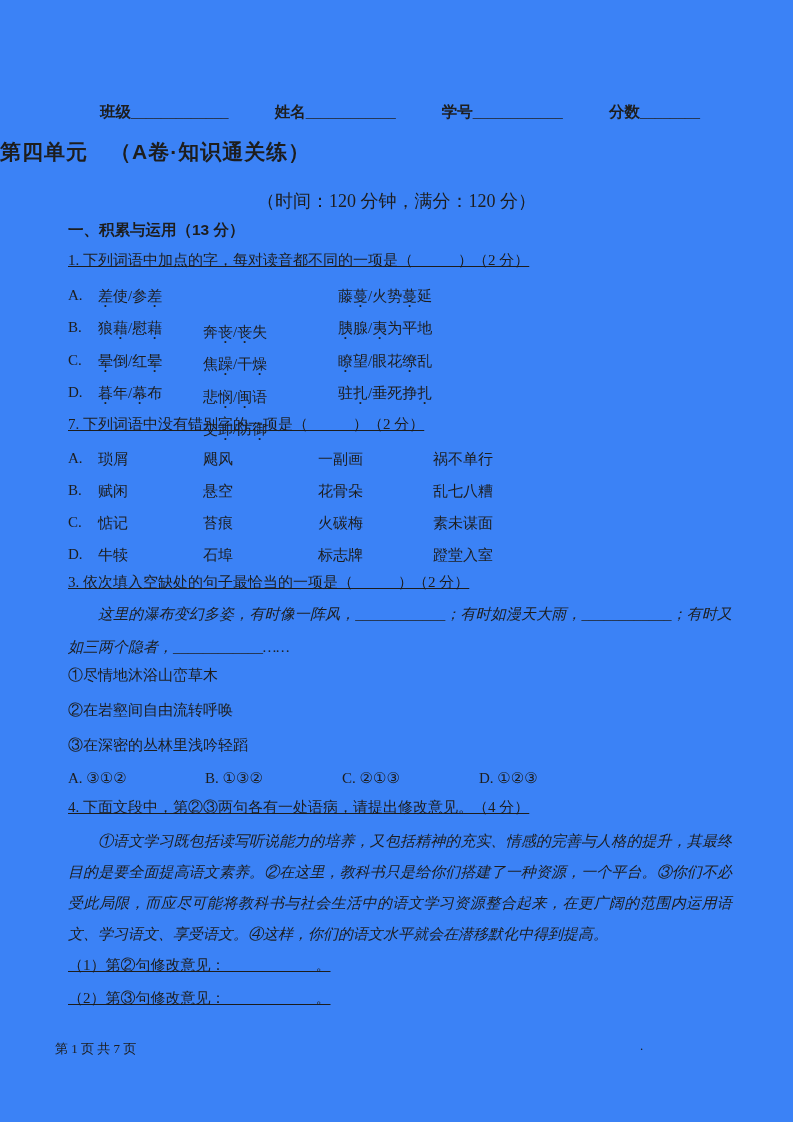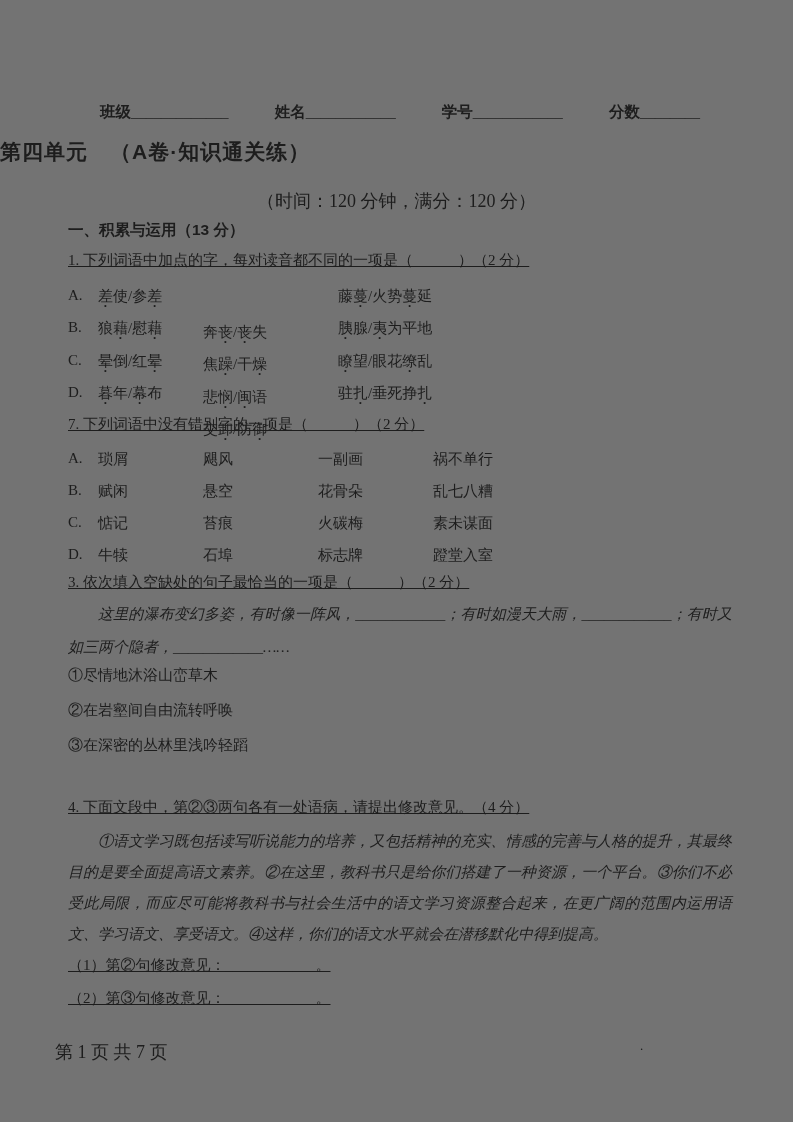--- a/index.html
+++ b/index.html
@@ -1,20 +1,20 @@
 <!DOCTYPE html>
 <html><head>
 <meta charset="utf-8">
 <style>
   html,body{margin:0;padding:0;background:#e8e8e8;}
   .page{
     position:relative;
     width:793px;height:1122px;
     margin:0 auto;
-    background:#737373;
+    background:#3b82f6;
     font-family:"Liberation Serif","DejaVu Serif",serif;
     font-size:15px;
     color:#1d1d1d;
     overflow:hidden;
   }
   .abs{position:absolute;}
   
   .hdr-fields{top:102px;left:100px;width:600px;display:flex;justify-content:space-between;}
   .hdr-field{white-space:nowrap;}
   .hdr-label{font-family:"Liberation Sans","DejaVu Sans",sans-serif;font-weight:bold;font-size:15.5px;}
@@ -44,21 +44,21 @@
     content:"·";
     position:absolute;left:50%;bottom:-0.68em;
     transform:translateX(-50%);
     font-weight:bold;font-size:0.85em;line-height:1;
   }
   
   .passage{left:68px;width:664px;font-style:italic;text-indent:2em;
     text-align:justify;line-height:31px;}
   .q3-passage{line-height:33px;}
   .num-item{left:68px;white-space:nowrap;}
-  .footer{top:1040px;left:55px;font-size:18px;}
+  .footer{top:1040px;left:55px;font-size:13px;}
   .stray{top:1038px;left:640px;font-size:13px;}
 </style>
 </head>
 <body>
 
 <div class="page">
 
   <div class="abs hdr-fields">
     <span class="hdr-field"><span class="hdr-label">班级</span><span class="blank">_____________</span></span>
     <span class="hdr-field"><span class="hdr-label">姓名</span><span class="blank">____________</span></span>
@@ -125,20 +125,26 @@
     <span class="c2">石埠</span>
     <span class="c3">标志牌</span>
     <span class="c4">蹬堂入室</span>
   </div>
 
   <div class="abs stem" style="top:573px">3. 依次填入空缺处的句子最恰当的一项是（　　　）（2 分）</div>
   <div class="abs passage q3-passage" style="top:598px">这里的瀑布变幻多姿，有时像一阵风，____________；有时如漫天大雨，____________；有时又如三两个隐者，____________……</div>
   <div class="abs num-item" style="top:666px">①尽情地沐浴山峦草木</div>
   <div class="abs num-item" style="top:701px">②在岩壑间自由流转呼唤</div>
   <div class="abs num-item" style="top:736px">③在深密的丛林里浅吟轻蹈</div>
+  <div class="abs q-row q3opts" style="top:769px">
+    <span class="opt"><span>A.</span>&nbsp;<span>③①②</span></span>
+    <span class="opt"><span>B.</span>&nbsp;<span>①③②</span></span>
+    <span class="opt"><span>C.</span>&nbsp;<span>②①③</span></span>
+    <span class="opt"><span>D.</span>&nbsp;<span>①②③</span></span>
+  </div>
 
   <div class="abs stem" style="top:798px">4. 下面文段中，第②③两句各有一处语病，请提出修改意见。（4 分）</div>
   <div class="abs passage" style="top:826px">①语文学习既包括读写听说能力的培养，又包括精神的充实、情感的完善与人格的提升，其最终目的是要全面提高语文素养。②在这里，教科书只是给你们搭建了一种资源，一个平台。③你们不必受此局限，而应尽可能将教科书与社会生活中的语文学习资源整合起来，在更广阔的范围内运用语文、学习语文、享受语文。④这样，你们的语文水平就会在潜移默化中得到提高。</div>
   <div class="abs stem" style="top:956px">（1）第②句修改意见：____________。</div>
   <div class="abs stem" style="top:989px">（2）第③句修改意见：____________。</div>
 
   <div class="abs footer">第 1 页 共 7 页</div>
   <div class="abs stray">.</div>
 
 </div>

